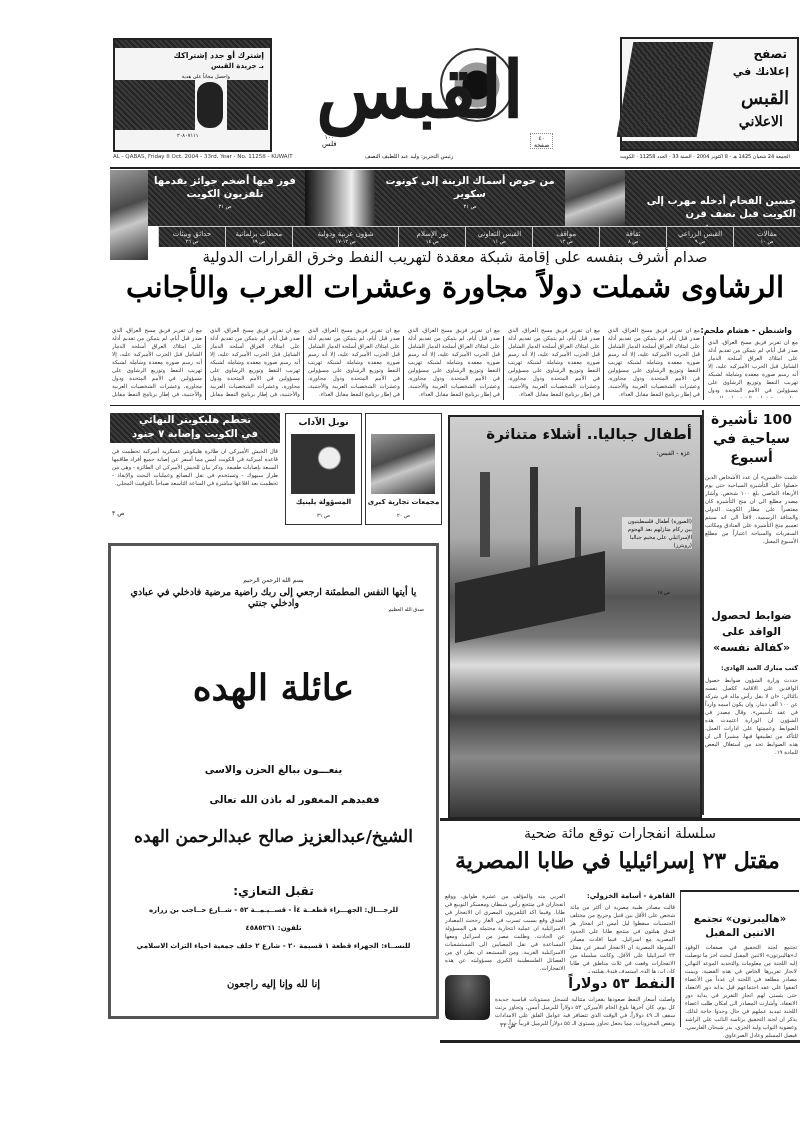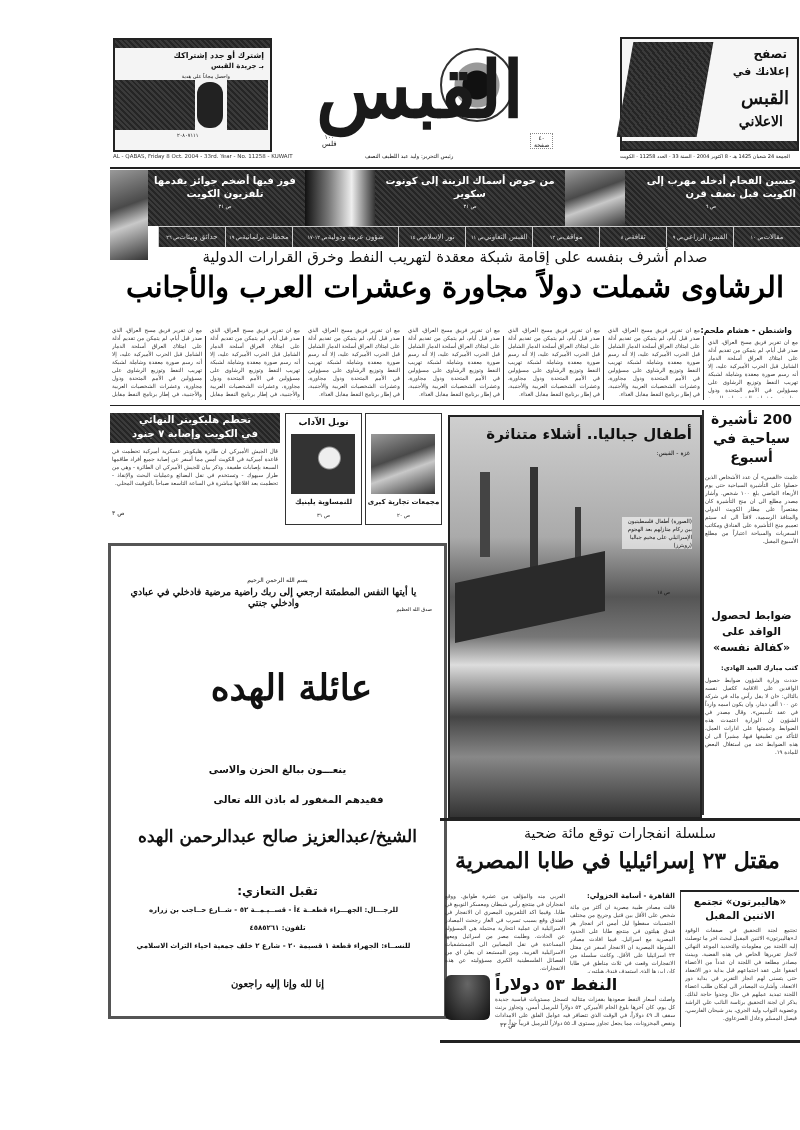--- a/index.html
+++ b/index.html
@@ -6,21 +6,21 @@
   body{width:800px;height:1130px;position:relative;overflow:hidden;font-family:"DejaVu Sans",sans-serif;color:#111;}
   .abs{position:absolute;}
   .rtl{direction:rtl;}
   .dark{background:#2b2b2b;color:#fff;}
   .noise{background:repeating-linear-gradient(45deg,#3a3a3a 0 2px,#252525 2px 4px);}
   .col-text{font-size:5.5px;line-height:8px;color:#333;text-align:justify;direction:rtl;overflow:hidden;}
   .page-ref{font-size:6px;color:#222;}
   .hr{position:absolute;background:#222;}
   .vr{position:absolute;background:#333;width:1px;}
   .masthead-logo{font-family:"DejaVu Serif",serif;font-weight:bold;color:#1a1a1a;}
-  .nav-item{flex:1;border-left:1px solid #ccc;display:flex;flex-direction:row;align-items:center;justify-content:center;color:#ddd;font-size:7px;}
+  .nav-item{flex:1;border-left:1px solid #ccc;display:flex;flex-direction:column;align-items:center;justify-content:center;color:#ddd;font-size:7px;}
   .nav-item span.pg{font-size:5px;color:#eee;}
   .boxed{border:2px solid #222;text-decoration:underline;}
   .obit{border:3px solid #555;background:#fff;}
   .photo{background:linear-gradient(160deg,#9a9a9a,#4a4a4a 40%,#c8c8c8 60%,#333);}
 </style>
 </head>
 <body>
 
 <div class="abs" style="left:110px;top:35px;width:690px;height:130px;">
 
@@ -58,21 +58,21 @@
     <div class="abs rtl" style="right:14px;top:74px;font-size:14px;font-weight:bold;font-family:'DejaVu Serif',serif;">الاعلاني</div>
     <div class="abs noise" style="left:0;bottom:0;width:100%;height:8px;"></div>
   </div>
   <div class="abs rtl" style="left:510px;top:118px;font-size:5px;white-space:nowrap;">الجمعة 24 شعبان 1425 هـ - 8 اكتوبر 2004 - السنة 33 - العدد 11258 - الكويت</div>
 </div>
 
 <div class="hr" style="left:110px;top:167px;width:690px;height:2px;"></div>
 
 <div class="abs noise" style="left:110px;top:170px;width:690px;height:56px;">
   <div class="abs rtl" style="right:4px;top:4px;width:170px;color:#fff;text-align:right;">
-    <div style="font-size:10px;font-weight:bold;line-height:13px;">حسين الفحام أدخله مهرب إلى الكويت قبل نصف قرن</div>
+    <div style="font-size:10px;font-weight:bold;line-height:13px;margin-top:20px;">حسين الفحام أدخله مهرب إلى الكويت قبل نصف قرن</div>
     <div style="font-size:5px;margin-top:3px;text-align:center;">ص ٦</div>
   </div>
   <div class="abs photo" style="left:455px;top:0;width:60px;height:56px;"></div>
   <div class="abs rtl" style="left:270px;top:4px;width:180px;color:#fff;text-align:center;">
     <div style="font-size:10px;font-weight:bold;line-height:13px;">من حوض أسماك الزينة إلى كونوت سكوير</div>
     <div style="font-size:5px;margin-top:3px;">ص ٣١</div>
   </div>
   <div class="abs" style="left:195px;top:0;width:70px;height:56px;background:linear-gradient(90deg,#111,#777,#eee,#333);"></div>
   <div class="abs rtl" style="left:40px;top:4px;width:150px;color:#fff;text-align:center;">
     <div style="font-size:10px;font-weight:bold;line-height:13px;">فوز فيها أضخم جوائز يقدمها تلفزيون الكويت</div>
@@ -136,21 +136,21 @@
   <div class="abs col-text" style="right:400px;top:-10px;width:92px;height:74px;">مع ان تقرير فريق مسح العراق، الذي صدر قبل أيام، لم يتمكن من تقديم أدلة على امتلاك العراق أسلحة الدمار الشامل قبل الحرب الأميركية عليه، إلا أنه رسم صورة معقدة وشاملة لشبكة تهريب النفط وتوزيع الرشاوى على مسؤولين في الأمم المتحدة ودول مجاورة، وعشرات الشخصيات العربية والأجنبية، في إطار برنامج النفط مقابل الغذاء.</div>
   <div class="vr" style="right:496px;top:0;height:64px;"></div>
   <div class="abs col-text" style="right:500px;top:-10px;width:90px;height:74px;">مع ان تقرير فريق مسح العراق، الذي صدر قبل أيام، لم يتمكن من تقديم أدلة على امتلاك العراق أسلحة الدمار الشامل قبل الحرب الأميركية عليه، إلا أنه رسم صورة معقدة وشاملة لشبكة تهريب النفط وتوزيع الرشاوى على مسؤولين في الأمم المتحدة ودول مجاورة، وعشرات الشخصيات العربية والأجنبية، في إطار برنامج النفط مقابل الغذاء.</div>
   <div class="vr" style="right:594px;top:0;height:64px;"></div>
   <div class="abs col-text" style="right:598px;top:-10px;width:90px;height:74px;">مع ان تقرير فريق مسح العراق، الذي صدر قبل أيام، لم يتمكن من تقديم أدلة على امتلاك العراق أسلحة الدمار الشامل قبل الحرب الأميركية عليه، إلا أنه رسم صورة معقدة وشاملة لشبكة تهريب النفط وتوزيع الرشاوى على مسؤولين في الأمم المتحدة ودول مجاورة، وعشرات الشخصيات العربية والأجنبية، في إطار برنامج النفط مقابل الغذاء.</div>
 </div>
 
 <div class="hr" style="left:110px;top:405px;width:690px;height:1px;"></div>
 
 <div class="abs rtl" style="left:705px;top:410px;width:93px;">
-  <div style="font-size:14px;font-weight:bold;text-align:center;line-height:19px;">200 تأشيرة سياحية في أسبوع</div>
+  <div style="font-size:14px;font-weight:bold;text-align:center;line-height:19px;">100 تأشيرة سياحية في أسبوع</div>
   <div class="col-text" style="margin-top:6px;height:125px;">علمت «القبس» أن عدد الأشخاص الذين حصلوا على التأشيرة السياحية حتى يوم الأربعاء الماضي بلغ ١٠٠ شخص. وأشار مصدر مطلع الى ان منح التأشيرة كان مقتصراً على مطار الكويت الدولي والمنافذ الرسمية، لافتاً الى انه سيتم تعميم منح التأشيرة على الفنادق ومكاتب السفريات والسياحة اعتباراً من مطلع الأسبوع المقبل.</div>
 </div>
 <div class="abs rtl" style="left:705px;top:608px;width:93px;">
   <div style="font-size:11px;font-weight:bold;text-align:center;line-height:16px;">ضوابط لحصول الوافد على «كفالة نفسه»</div>
   <div style="font-size:6.5px;font-weight:bold;margin-top:8px;">كتب مبارك العبد الهادي:</div>
   <div class="col-text" style="margin-top:4px;height:145px;">حددت وزارة الشؤون ضوابط حصول الوافدين على الاقامة ككفيل نفسه بالتالي: «ان لا يقل رأس ماله في شركة عن ١٠٠ ألف دينار، وان يكون اسمه وارداً في عقد تأسيس». وقال مصدر في الشؤون ان الوزارة اعتمدت هذه الضوابط وعممتها على ادارات العمل، للتأكد من تطبيقها فيها، مشيراً الى ان هذه الضوابط تحد من استغلال البعض للمادة ١٩.</div>
 </div>
 <div class="vr" style="left:702px;top:410px;height:405px;width:2px;"></div>
 
 <div class="abs boxed" style="left:448px;top:415px;width:250px;height:400px;background:#d946ef;overflow:hidden;">
@@ -179,52 +179,52 @@
 
 <div class="abs" style="left:365px;top:413px;width:75px;height:110px;border:1px solid #333;">
   <div style="text-align:center;font-size:10px;font-weight:bold;margin-top:21px;direction:rtl;">المطارات</div>
   <div class="abs photo" style="left:5px;top:20px;width:64px;height:60px;"></div>
   <div class="abs rtl" style="left:0;top:84px;width:75px;text-align:center;font-size:7px;font-weight:bold;">مجمعات تجارية كبرى</div>
   <div class="abs" style="left:0;top:98px;width:75px;text-align:center;font-size:5px;">ص ٢٠</div>
 </div>
 <div class="abs" style="left:285px;top:413px;width:75px;height:110px;border:1px solid #333;">
   <div style="text-align:center;font-size:9px;font-weight:bold;margin-top:3px;direction:rtl;">نوبل الآداب</div>
   <div class="abs" style="left:5px;top:20px;width:64px;height:60px;background:radial-gradient(circle at 60% 40%,#eee 0 10px,#333 12px);"></div>
-  <div class="abs rtl" style="left:0;top:84px;width:75px;text-align:center;font-size:7px;font-weight:bold;">للنمساوية يلينيك</div>
+  <div class="abs rtl" style="left:0;top:84px;width:75px;text-align:center;font-size:7px;font-weight:bold;">المسؤولة يلينيك</div>
   <div class="abs" style="left:0;top:98px;width:75px;text-align:center;font-size:5px;">ص ٣١</div>
 </div>
 
-<div class="abs obit" style="left:108px;top:543px;width:325px;height:470px;padding-left:8px;">
+<div class="abs obit" style="left:108px;top:543px;width:325px;height:470px;">
   <div class="abs rtl" style="left:0;top:30px;width:100%;text-align:center;font-size:6px;">بسم الله الرحمن الرحيم</div>
   <div class="abs rtl" style="left:5px;top:40px;width:315px;text-align:center;font-size:9.5px;font-weight:bold;font-family:'DejaVu Serif',serif;letter-spacing:-0.5px;">يا أيتها النفس المطمئنة ارجعي إلى ربك راضية مرضية فادخلي في عبادي وادخلي جنتي</div>
   <div class="abs rtl" style="right:12px;top:60px;font-size:5px;">صدق الله العظيم</div>
-  <div class="abs rtl" style="left:14px;top:120px;width:100%;text-align:center;font-size:36px;font-weight:bold;font-family:'DejaVu Serif',serif;">عائلة الهده</div>
+  <div class="abs rtl" style="left:0;top:120px;width:100%;text-align:center;font-size:36px;font-weight:bold;font-family:'DejaVu Serif',serif;">عائلة الهده</div>
   <div class="abs rtl" style="left:0;top:218px;width:100%;text-align:center;font-size:10px;font-weight:bold;">ينعـــون ببالغ الحزن والاسى</div>
   <div class="abs rtl" style="left:0;top:248px;width:100%;text-align:center;font-size:10px;font-weight:bold;margin-left:21px;">فقيدهم المغفور له باذن الله تعالى</div>
   <div class="abs rtl" style="left:0;top:338px;width:100%;text-align:center;font-size:12px;font-weight:bold;">تقبل التعازي:</div>
   <div class="abs rtl" style="left:0;top:280px;width:100%;text-align:center;font-size:17px;font-weight:bold;font-family:'DejaVu Serif',serif;letter-spacing:-0.5px;">الشيخ/عبدالعزيز صالح عبدالرحمن الهده</div>
   <div class="abs rtl" style="left:10px;top:360px;width:305px;text-align:center;font-size:7px;font-weight:bold;white-space:nowrap;">للرجـــال: الجهـــراء قطعــة ٤أ - قســيـمــة ٥٢ - شــارع حــاجب بن زراره</div>
   <div class="abs rtl" style="left:0;top:378px;width:100%;text-align:center;font-size:7px;font-weight:bold;">تلفون: ٤٥٨٥٢٦١</div>
   <div class="abs rtl" style="left:10px;top:396px;width:305px;text-align:center;font-size:7px;font-weight:bold;white-space:nowrap;">للنســاء: الجهراء قطعة ١ قسيمة ٢٠ - شارع ٢ خلف جمعية احياء التراث الاسلامي</div>
   <div class="abs rtl" style="left:0;top:432px;width:100%;text-align:center;font-size:10px;font-weight:bold;font-family:'DejaVu Serif',serif;">إنا لله وإنا إليه راجعون</div>
 </div>
 
 <div class="hr" style="left:440px;top:818px;width:360px;height:3px;"></div>
 <div class="abs rtl" style="left:440px;top:825px;width:360px;text-align:center;font-size:14px;">سلسلة انفجارات توقع مائة ضحية</div>
 <div class="abs rtl" style="left:440px;top:847px;width:360px;text-align:left;font-size:22px;font-weight:bold;font-family:'DejaVu Serif',serif;letter-spacing:-0.5px;padding-left:15px;">مقتل ٢٣ إسرائيليا في طابا المصرية</div>
 
 <div class="abs rtl" style="left:570px;top:892px;width:105px;font-size:7px;font-weight:bold;">القاهرة - أسامة الخزولي:</div>
 <div class="abs col-text" style="left:570px;top:903px;width:105px;height:70px;">قالت مصادر طبية مصرية ان أكثر من مائة شخص على الأقل بين قتيل وجريح من مختلف الجنسيات سقطوا ليل أمس اثر انفجار هز فندق هيلتون في منتجع طابا على الحدود المصرية مع اسرائيل. فيما افادت مصادر الشرطة المصرية ان الانفجار اسفر عن مقتل ٢٣ اسرائيليا على الأقل. وكانت سلسلة من الانفجارات وقعت في ثلاث مناطق في طابا كان ابرزها الذي استهدف فندق هيلتون.</div>
 <div class="abs col-text" style="left:445px;top:892px;width:120px;height:80px;">العربي منه والمؤلف من عشرة طوابق. ووقع انفجاران في منتجع رأس شيطان ومعسكر النويبع في طابا. وفيما اكد التلفزيون المصري ان الانفجار في الفندق وقع بسبب تسرب في الغاز رجحت المصادر الاسرائيلية ان عملية انتحارية محتملة هي المسؤولة عن الحادث. وطلبت مصر من اسرائيل ومعها المساعدة في نقل المصابين الى المستشفيات الاسرائيلية القريبة. ومن المستبعد ان يعلن اي من الفصائل الفلسطينية الكبرى مسؤوليته عن هذه الانفجارات.</div>
 
 <div class="abs" style="left:680px;top:890px;width:118px;height:135px;border-top:2px solid #222;border-left:1px solid #333;">
-  <div class="rtl" style="font-size:10px;font-weight:bold;text-align:center;line-height:14px;margin-top:3px;">«هاليبرتون» تجتمع الاثنين المقبل</div>
+  <div class="rtl" style="font-size:10px;font-weight:bold;text-align:center;line-height:14px;margin-top:20px;">«هاليبرتون» تجتمع الاثنين المقبل</div>
   <div class="col-text" style="margin:3px 2px 0 4px;height:100px;">تجتمع لجنة التحقيق في صفقات الوقود لـ«هاليبرتون» الاثنين المقبل لبحث اخر ما توصلت إليه اللجنة من معلومات والتحديد الموعد النهائي لانجاز تقريرها الخاص في هذه القضية. وبينت مصادر مطلعة في اللجنة ان عدداً من الأعضاء اتفقوا على عقد اجتماعهم قبل بداية دور الانعقاد حتى يتسنى لهم انجاز التقرير في بداية دور الانعقاد. وأشارت المصادر الى امكان طلب اعضاء اللجنة تمديد عملهم في حال وجدوا حاجة لذلك. يذكر ان لجنة التحقيق برئاسة النائب علي الراشد وعضوية النواب وليد الجري، بدر شيحان الفارسي، فيصل المسلم وعادل الصرعاوي.</div>
 </div>
 
 <div class="abs" style="left:445px;top:975px;width:230px;height:55px;">
   <div class="abs" style="left:0;top:0;width:45px;height:45px;background:radial-gradient(ellipse at 50% 20%,#666,#111);border-radius:6px;"></div>
-  <div class="abs rtl" style="left:50px;top:0;width:180px;text-align:left;font-size:16px;font-weight:bold;">النفط ٥٣ دولاراً</div>
+  <div class="abs rtl" style="left:50px;top:0;width:180px;text-align:right;font-size:14px;font-weight:bold;">النفط ٥٣ دولاراً</div>
   <div class="abs col-text" style="left:50px;top:20px;width:180px;height:32px;">واصلت أسعار النفط صعودها بقفزات متتالية لتسجل مستويات قياسية جديدة كل يوم، كان آخرها بلوغ الخام الأميركي ٥٣ دولاراً للبرميل أمس، وتجاوز برنت سقف الـ ٤٩ دولاراً، في الوقت الذي تتضافر فيه عوامل القلق على الامدادات ونقص المخزونات، مما يجعل تجاوز مستوى الـ ٥٥ دولاراً للبرميل قريباً جداً.</div>
   <div class="abs page-ref" style="left:55px;top:46px;">ص ٣٣</div>
 </div>
 
 <div class="hr" style="left:440px;top:1040px;width:360px;height:3px;"></div>
 
 </body></html>

